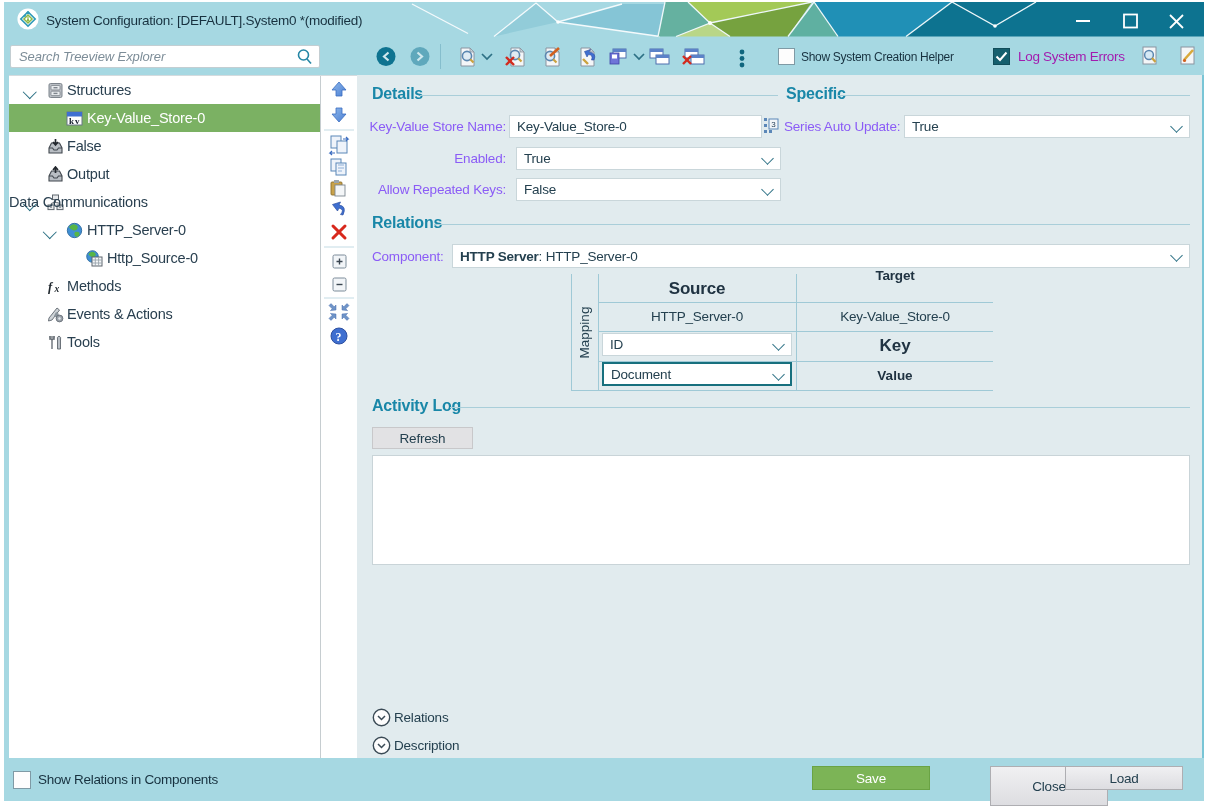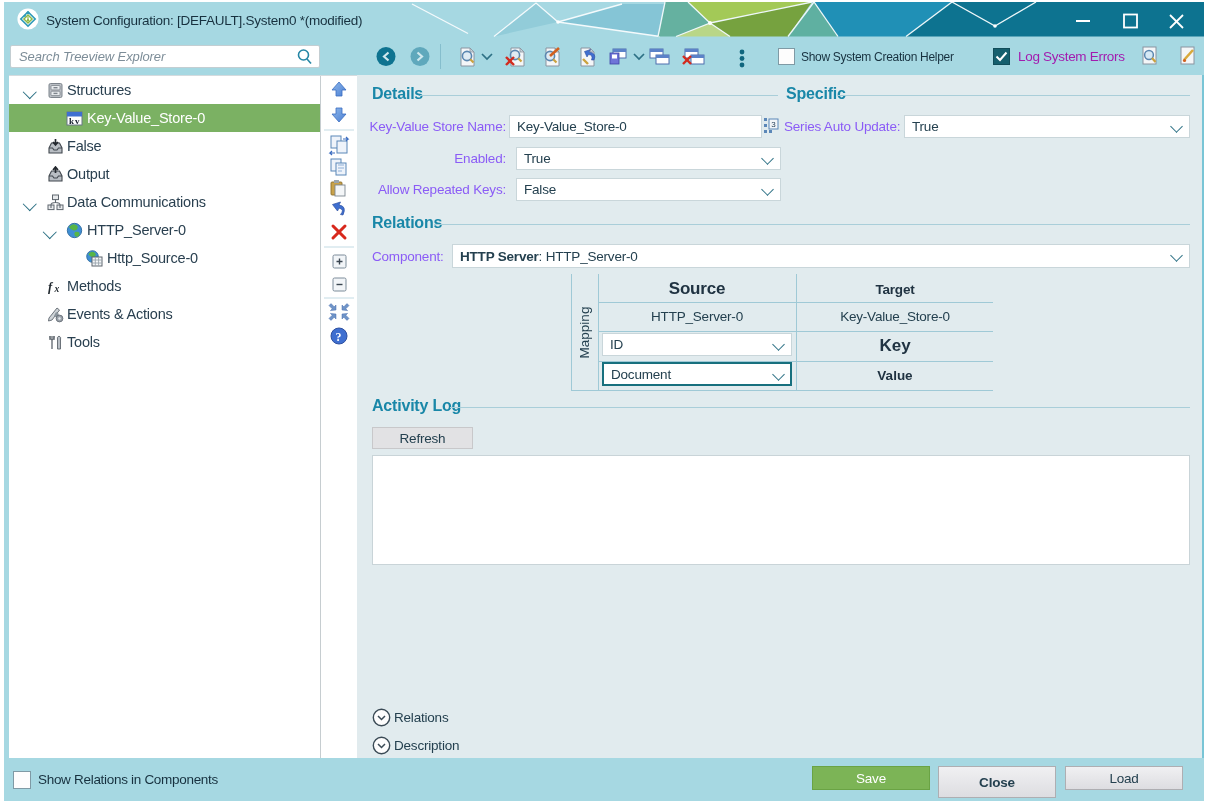--- a/index.html
+++ b/index.html
@@ -187,21 +187,21 @@
     <path d="M8.5 7 v-5.5 M6 4 l2.5 -3 2.5 3" fill="none" stroke="#23282e" stroke-width="1.7"></path>
   </svg>
 <div class="trow" style="top:160px;padding-left:58px;">Output</div>
 <div class="tchev" style="left:25px;top:199px;"></div>
 <svg class="ticon" style="left:47px;top:194px;" viewBox="0 0 17 17">
     <rect x="5.5" y="1" width="6" height="4.6" fill="#e8eaec" stroke="#5f666e" stroke-width="1"></rect>
     <rect x="1" y="11" width="6" height="4.6" fill="#e8eaec" stroke="#5f666e" stroke-width="1"></rect>
     <rect x="10" y="11" width="6" height="4.6" fill="#e8eaec" stroke="#5f666e" stroke-width="1"></rect>
     <path d="M8.5 5.6 v3 M4 14 v-3 q0-2.5 4.5-2.5 M13 14 v-3 q0-2.5 -4.5-2.5" fill="none" stroke="#5f666e" stroke-width="1.1"></path>
   </svg>
-<div class="trow" style="top:188px;padding-left:58px;">Data Communications</div>
+<div class="trow" style="top:188px;">Data Communications</div>
 <div class="tchev" style="left:45px;top:227px;"></div>
 <svg class="ticon" style="left:66px;top:222px;" viewBox="0 0 17 17">
     <circle cx="8.5" cy="8.5" r="7.2" fill="#3f8fd4" stroke="#1e5e96" stroke-width="0.8"></circle>
     <path d="M3 5 q3 -3.5 6 -2.5 q3.5 1 2.5 4 q-1 2.5 -4 2 q-3 -0.5 -4.5 -3.5z" fill="#57b547"></path>
     <path d="M9 10 q3 -1 4.5 1 q0.5 2 -1.5 3.5 q-2.5 1 -3.5 -1.5 q-0.5 -2 0.5 -3z" fill="#57b547"></path>
   </svg>
 <div class="trow" style="top:216px;padding-left:78px;">HTTP_Server-0</div>
 <svg class="ticon" style="left:86px;top:250px;" viewBox="0 0 17 17">
     <circle cx="6.5" cy="6.5" r="5.8" fill="#3f8fd4" stroke="#1e5e96" stroke-width="0.8"></circle>
     <path d="M2.5 4 q2.5 -3 5 -2 q3 1 2 3.5 q-1 2 -3.5 1.5 q-2.5 -0.5 -3.5 -3z" fill="#57b547"></path>
@@ -307,21 +307,21 @@
 <div class="abs" style="left:598px;top:274px;width:1px;height:116px;background:#9fc9d6;"></div>
 <div class="abs" style="left:796px;top:274px;width:1px;height:116px;background:#9fc9d6;"></div>
 <div class="abs" style="left:598px;top:302px;width:395px;height:1px;background:#9fc9d6;"></div>
 <div class="abs" style="left:598px;top:331px;width:395px;height:1px;background:#9fc9d6;"></div>
 <div class="abs" style="left:598px;top:361px;width:395px;height:1px;background:#9fc9d6;"></div>
 <div class="abs" style="left:571px;top:390px;width:422px;height:1px;background:#9fc9d6;"></div>
 <div class="abs" style="left:571px;top:274px;width:27px;height:116px;display:flex;align-items:center;justify-content:center;">
     <span style="transform:rotate(-90deg);font-size:13.5px;color:#24404f;white-space:nowrap;">Mapping</span>
   </div>
 <div class="abs" style="left:598px;top:277px;width:198px;height:24px;display:flex;align-items:center;justify-content:center;font-weight:bold;font-size:17px;color:#203342;letter-spacing:-0.2px;">Source</div>
-<div class="abs" style="left:797px;top:277px;width:196px;height:24px;display:flex;align-items:center;justify-content:center;font-weight:bold;font-size:13.5px;color:#203342;letter-spacing:-0.2px;text-align:center;">Target</div>
+<div class="abs" style="left:797px;top:263px;width:196px;height:24px;display:flex;align-items:center;justify-content:center;font-weight:bold;font-size:13.5px;color:#203342;letter-spacing:-0.2px;text-align:center;">Target</div>
 <div class="abs" style="left:598px;top:302px;width:198px;height:29px;display:flex;align-items:center;justify-content:center;font-size:13.5px;color:#24404f;letter-spacing:-0.2px;">HTTP_Server-0</div>
 <div class="abs" style="left:797px;top:302px;width:196px;height:29px;display:flex;align-items:center;justify-content:center;font-size:13.5px;color:#24404f;letter-spacing:-0.2px;">Key-Value_Store-0</div>
 <div class="in" style="left:602px;top:333px;width:190px;height:23px;">ID</div>
 <div class="chev" style="left:774px;top:340px;"></div>
 <div class="abs" style="left:797px;top:331px;width:196px;height:30px;display:flex;align-items:center;justify-content:center;font-weight:bold;font-size:17px;color:#203342;">Key</div>
 <div class="in" style="left:602px;top:362px;width:190px;height:24px;border:2px solid #17707e;">Document</div>
 <div class="chev" style="left:774px;top:370px;"></div>
 <div class="abs" style="left:797px;top:361px;width:196px;height:29px;display:flex;align-items:center;justify-content:center;font-weight:bold;font-size:13.5px;color:#203342;">Value</div>
 
 <div class="sh" style="left:372px;top:397px;">Activity Log</div>
@@ -337,14 +337,14 @@
 <svg class="abs" style="left:372px;top:736px;" width="19" height="19" viewBox="0 0 19 19">
     <circle cx="9.5" cy="9.5" r="8.2" fill="#fdfdfd" stroke="#3a4a55" stroke-width="1.4"></circle>
     <path d="M6 8 l3.5 3.5 L13 8" fill="none" stroke="#3a4a55" stroke-width="1.5"></path>
   </svg>
 <div class="abs" style="left:394px;top:736px;height:19px;display:flex;align-items:center;font-size:13.5px;color:#24404f;letter-spacing:-0.2px;">Description</div>
 
 <div class="abs" style="left:4px;top:758px;width:1200px;height:43px;background:#a6d8e2;"></div>
 <div class="abs" style="left:13px;top:771px;width:18px;height:18px;background:#fdfdfd;border:1px solid #7f9aa5;box-sizing:border-box;"></div>
 <div class="abs" style="left:38px;top:758px;height:43px;display:flex;align-items:center;font-size:13.5px;color:#17313f;letter-spacing:-0.3px;">Show Relations in Components</div>
 <div class="btn" style="left:812px;top:766px;width:118px;height:24px;background:#7cb456;border:1px solid #6aa344;color:#ffffff;">Save</div>
-<div class="btn" style="left:938px;top:766px;width:118px;height:32px;background:linear-gradient(#f0f0f2,#dddde1);border:1px solid #aeaeb2;color:#24404f;font-weight:bold;">Close</div>
+<div class="btn" style="left:990px;top:766px;width:118px;height:40px;background:linear-gradient(#f0f0f2,#dddde1);border:1px solid #aeaeb2;color:#24404f;">Close</div>
 <div class="btn" style="left:1065px;top:766px;width:118px;height:24px;background:linear-gradient(#f0f0f2,#dddde1);border:1px solid #aeaeb2;color:#24404f;">Load</div>
 
 </body></html>

